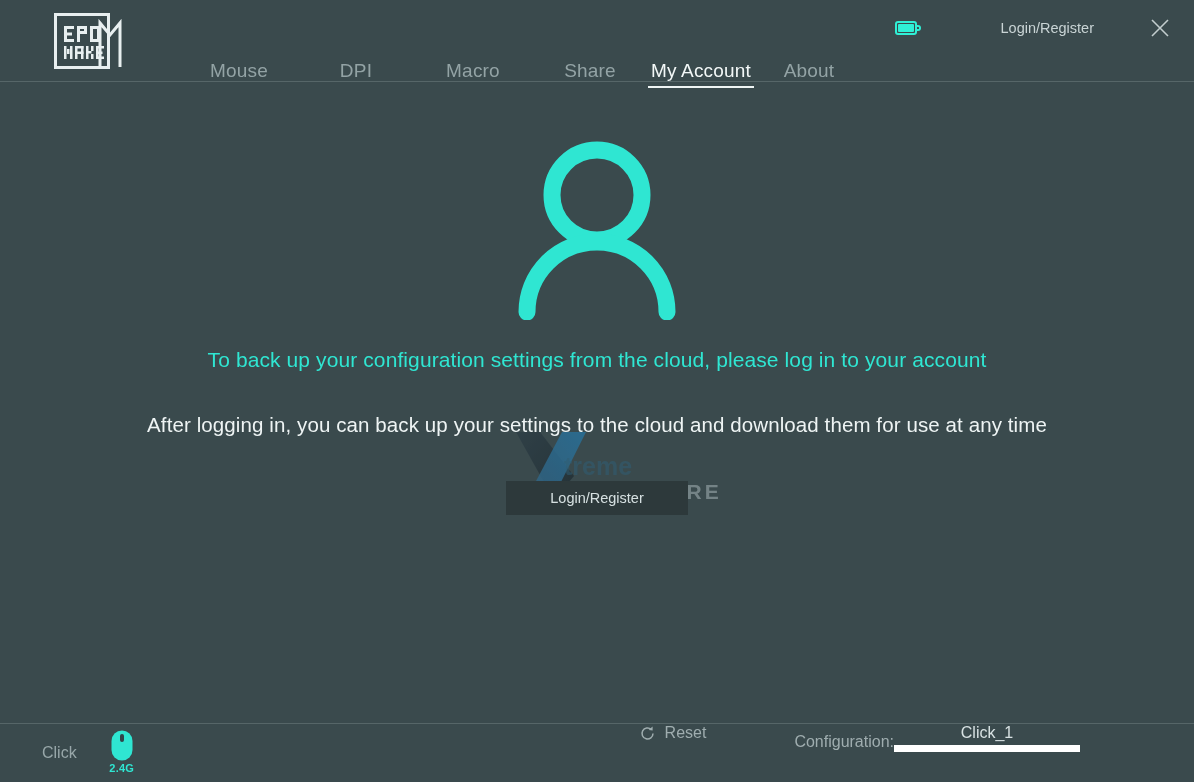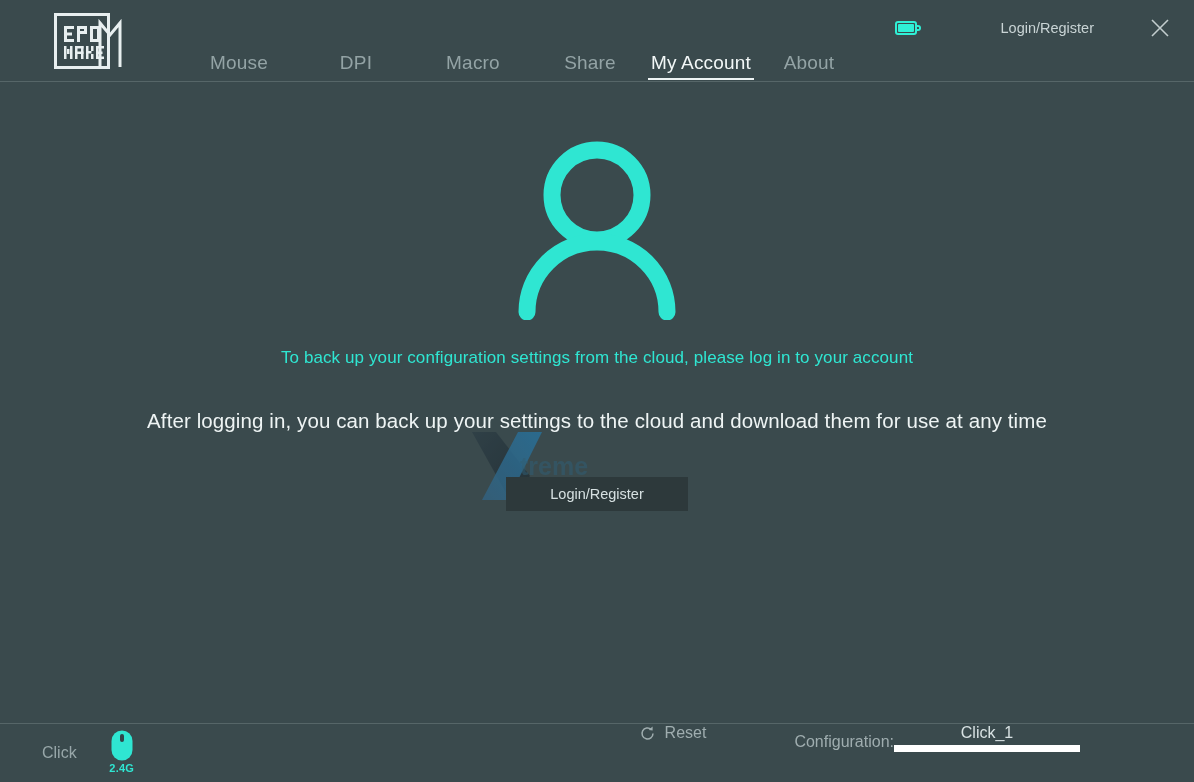--- a/index.html
+++ b/index.html
@@ -27,21 +27,21 @@
     background: #3a4a4d;
     border-bottom: 1px solid #566668;
   }
   .logo {
     position: absolute;
     left: 54px; top: 13px;
     width: 74px; height: 56px;
   }
   .nav {
     position: absolute;
-    left: 180px; top: 4px;
+    left: 180px; top: 12px;
     height: 82px;
     display: flex;
     align-items: flex-end;
   }
   .nav-item {
     position: relative;
     color: #93a3a5;
     font-size: 19px;
     letter-spacing: .2px;
     padding: 0 0 12px 0;
@@ -125,21 +125,21 @@
   }
 
   .avatar {
     margin-top: 58px;
     width: 200px; height: 180px;
   }
 
   .headline {
     margin-top: 28px;
     color: #2fe6d2;
-    font-size: 17px;
+    font-size: 21px;
     font-weight: 400;
     letter-spacing: .1px;
     position: relative;
     z-index: 3;
     text-align: center;
   }
   .subline {
     margin-top: 41px;
     color: #eef4f4;
     font-size: 20.5px;
@@ -161,21 +161,21 @@
     display: flex;
     align-items: center;
     justify-content: center;
     position: relative;
     z-index: 3;
   }
 
   
   .watermark {
     position: absolute;
-    left: 468px; top: 348px;
+    left: 512px; top: 348px;
     width: 206px; height: 80px;
     z-index: 1;
     pointer-events: none;
     opacity: .62;
   }
   .wm-text {
     position: absolute;
     left: 62px; top: 50px;
     font-size: 21px;
     font-weight: bold;

